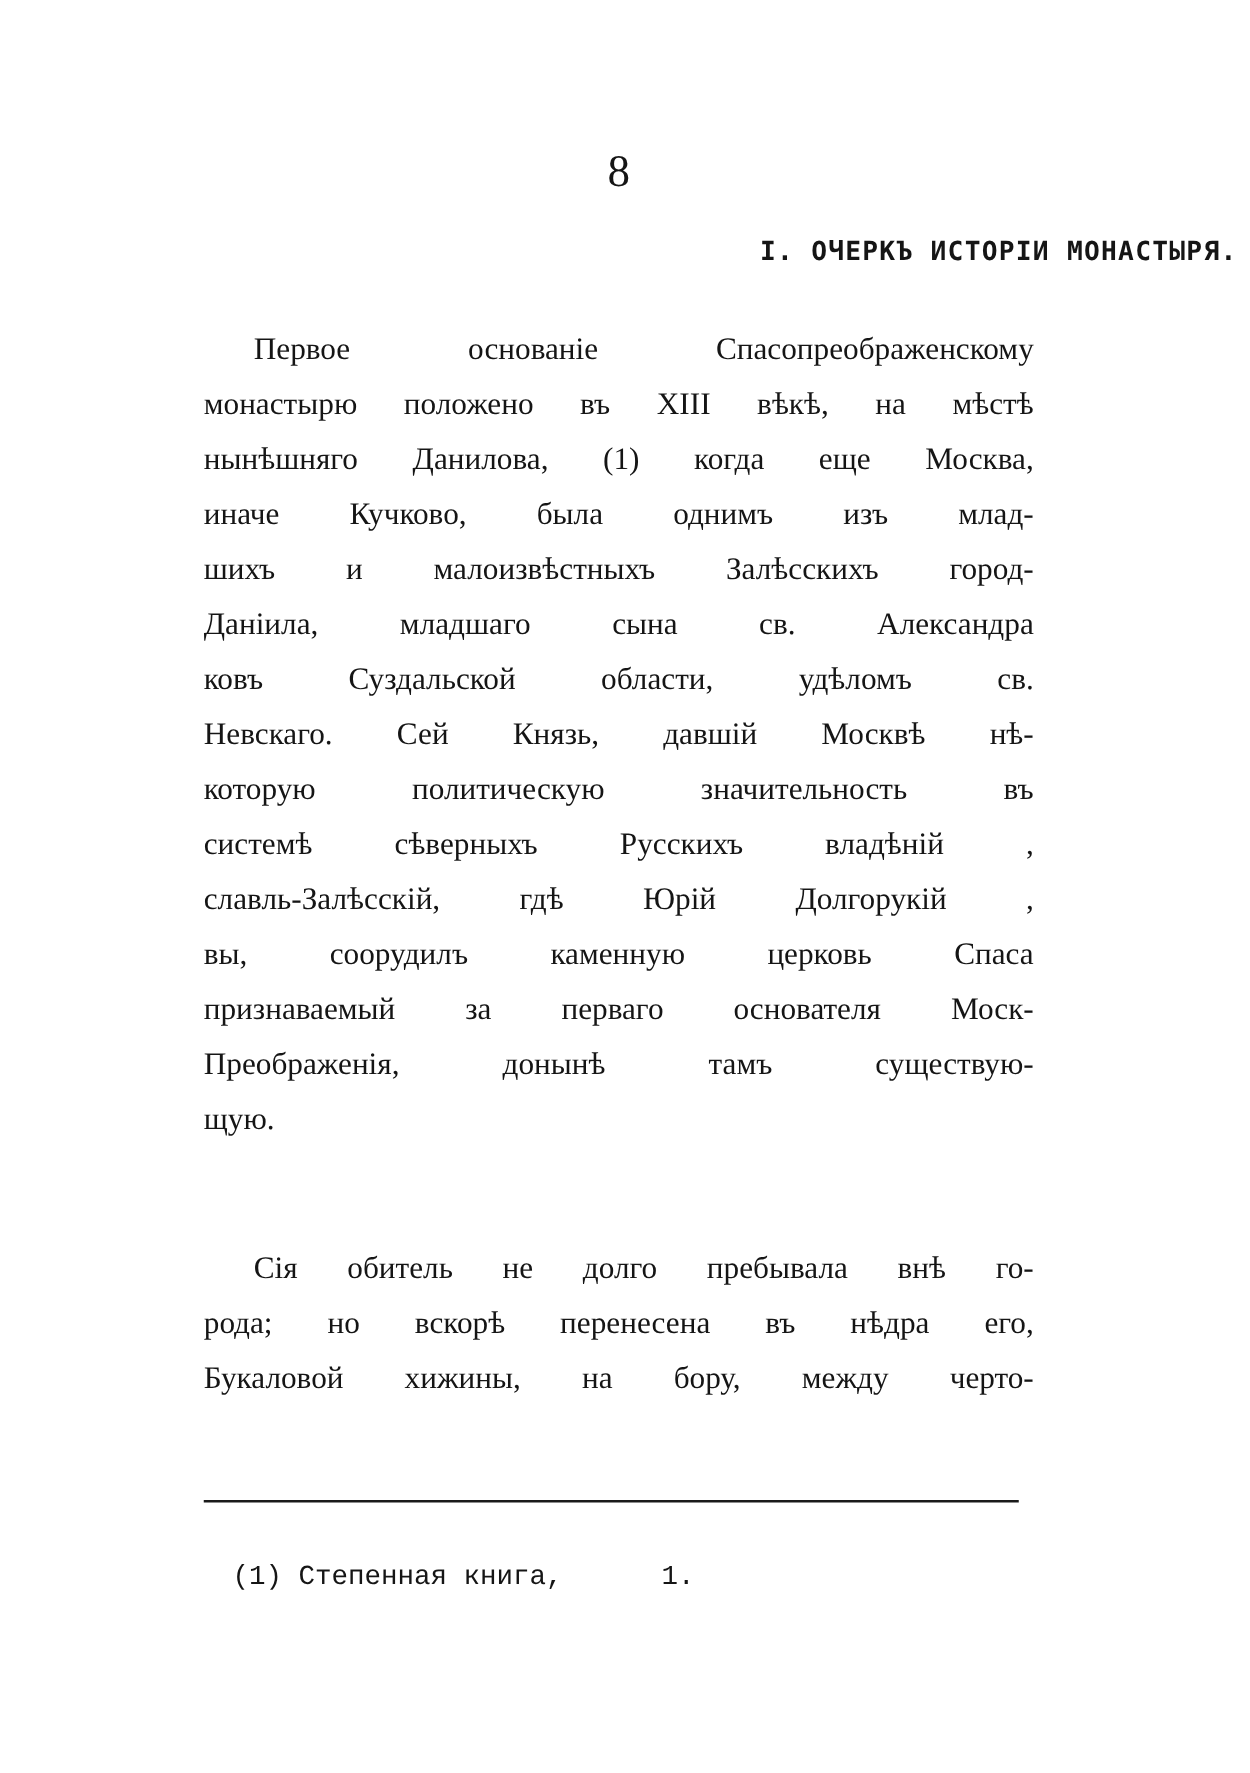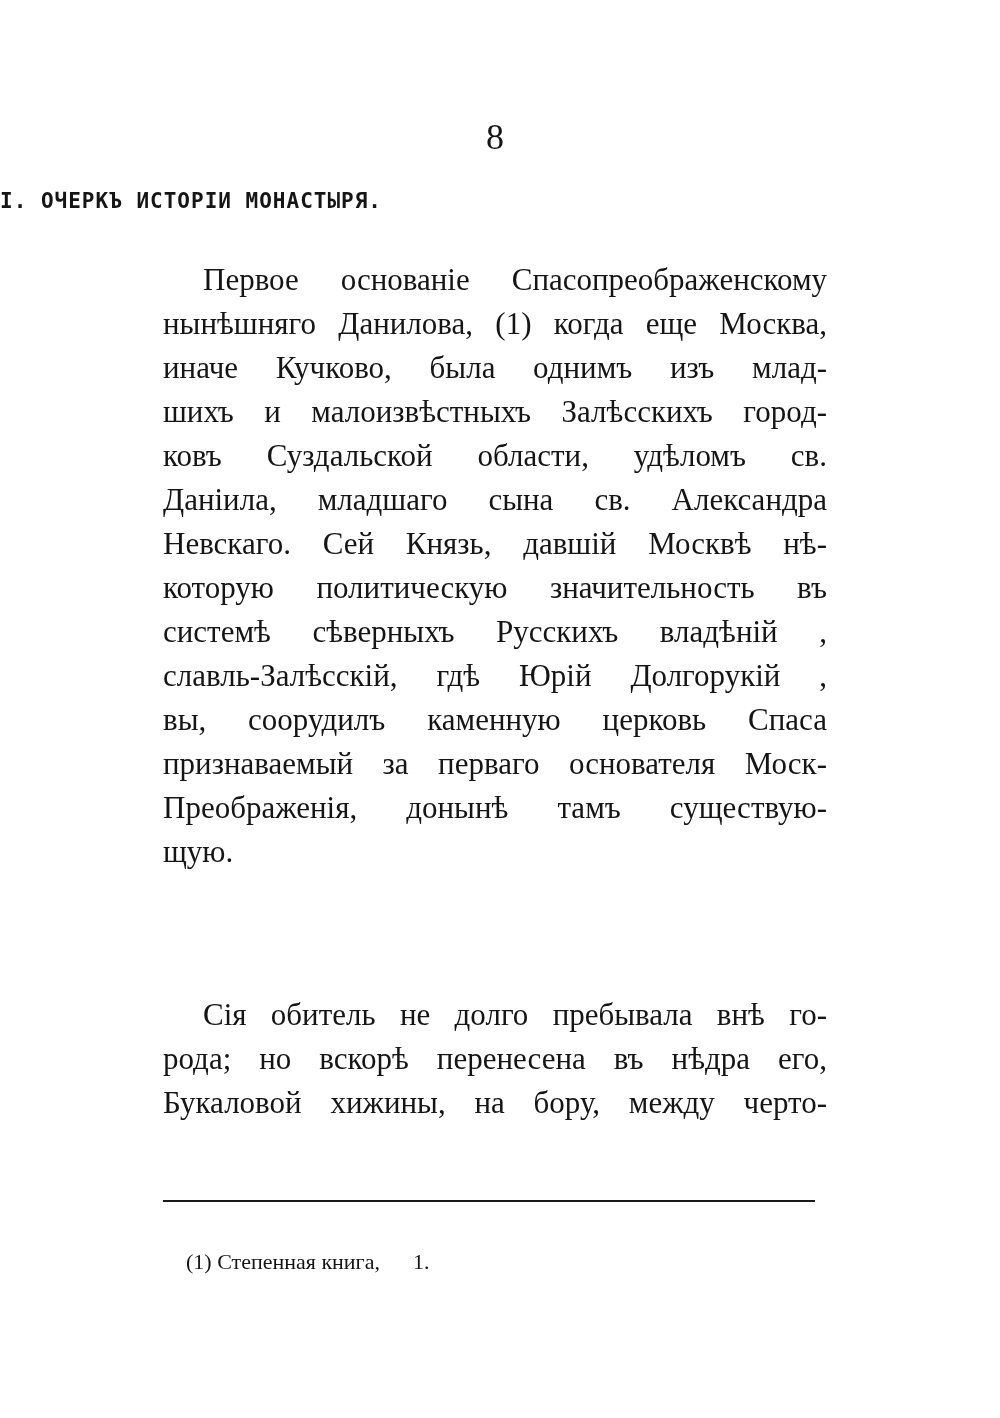--- a/index.html
+++ b/index.html
@@ -2,58 +2,59 @@
 <html><head>
 <meta charset="utf-8">
 <style>
   html, body { margin: 0; padding: 0; background: #ffffff; }
   body { width: 1000px; height: 1418px; position: relative; overflow: hidden; color: #151515; }
   .page-number {
     position: absolute; top: 112px; left: 0; width: 990px; text-align: center;
     font-family: "Liberation Serif", "DejaVu Serif", serif; font-size: 36px; line-height: 50px;
   }
   .heading {
-    position: absolute; top: 186px; left: 0; width: 990px; text-align: left;
+    position: absolute; top: 186px; left: 0; width: 990px; text-align: right;
     font-family: "DejaVu Sans Mono", "Liberation Mono", monospace; font-weight: bold;
     font-size: 21px; letter-spacing: 1px; line-height: 30px;
   }
   .para { position: absolute; left: 163px; width: 664px; }
   .line {
     display: block; height: 44px; line-height: 44px; white-space: nowrap;
-    font-family: "Liberation Serif", "DejaVu Serif", serif; font-size: 31px;
+    font-family: "Liberation Serif", "DejaVu Serif", serif; font-size: 25px;
     text-align: justify; text-align-last: justify;
   }
   .line.last { text-align-last: left; }
   .line.indent { padding-left: 40px; }
   #p1 { top: 258px; }
   #p2 { top: 993px; }
   .footnote-rule {
     position: absolute; top: 1200px; left: 163px; width: 652px; height: 0;
     border-top: 2px solid #1a1a1a;
   }
   .footnote {
     position: absolute; top: 1246px; left: 186px;
-    font-family: Liberation Serif, serif; font-size: 22px; line-height: 32px;
+    font-family: Liberation Mono, monospace; font-size: 22px; line-height: 32px;
     white-space: pre;
   }
 </style>
 </head>
 <body>
 
 <div>
   <div class="page-number">8</div>
   <div class="heading">I. ОЧЕРКЪ ИСТОРІИ МОНАСТЫРЯ.</div>
 
   <div class="para" id="p1">
     <span class="line indent">Первое основаніе Спасопреображенскому</span>
+    <span class="line">монастырю положено въ XIII вѣкѣ, на мѣстѣ</span>
     <span class="line">нынѣшняго Данилова, (1) когда еще Москва,</span>
     <span class="line">иначе Кучково, была однимъ изъ млад-</span>
     <span class="line">шихъ и малоизвѣстныхъ Залѣсскихъ город-</span>
+    <span class="line">Даніила, младшаго сына св. Александра</span>
     <span class="line">ковъ Суздальской области, удѣломъ св.</span>
-    <span class="line">Даніила, младшаго сына св. Александра</span>
     <span class="line">Невскаго. Сей Князь, давшій Москвѣ нѣ-</span>
     <span class="line">которую политическую значительность въ</span>
     <span class="line">системѣ сѣверныхъ Русскихъ владѣній ,</span>
     <span class="line">славль-Залѣсскій, гдѣ Юрій Долгорукій ,</span>
     <span class="line">вы, соорудилъ каменную церковь Спаса</span>
     <span class="line">признаваемый за перваго основателя Моск-</span>
     <span class="line">Преображенія, донынѣ тамъ существую-</span>
     <span class="line last">щую.</span>
   </div>
 

